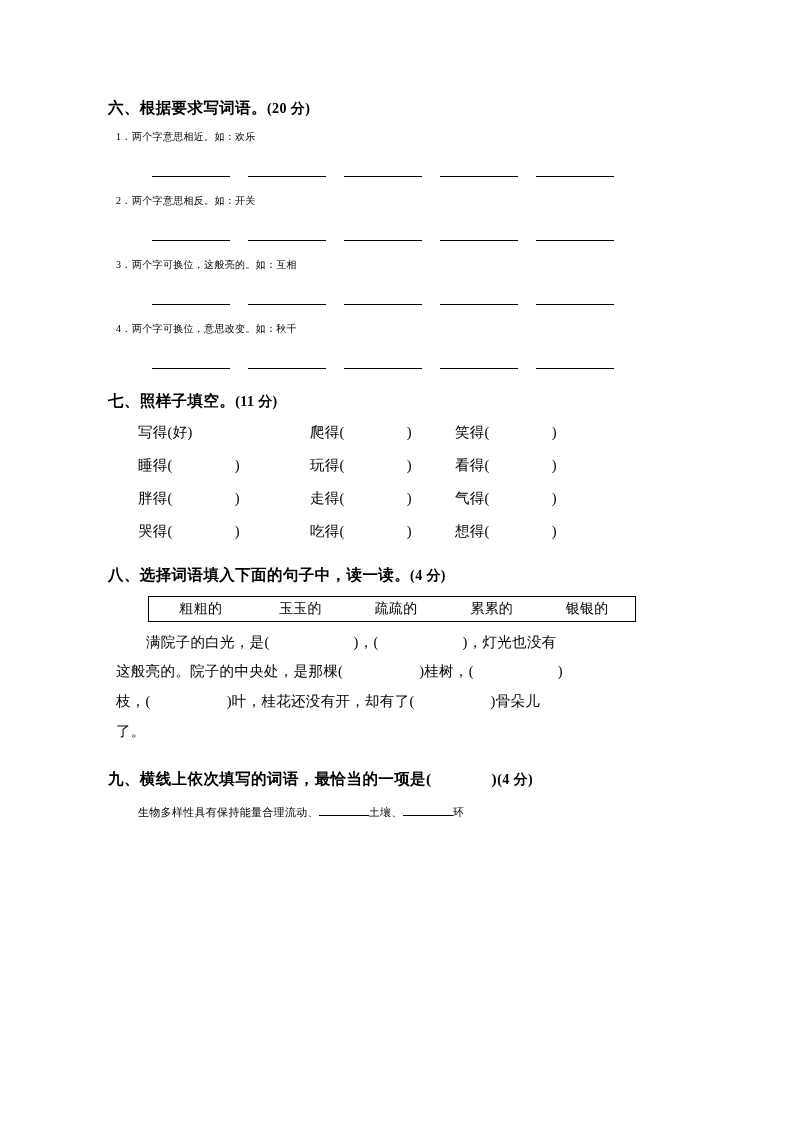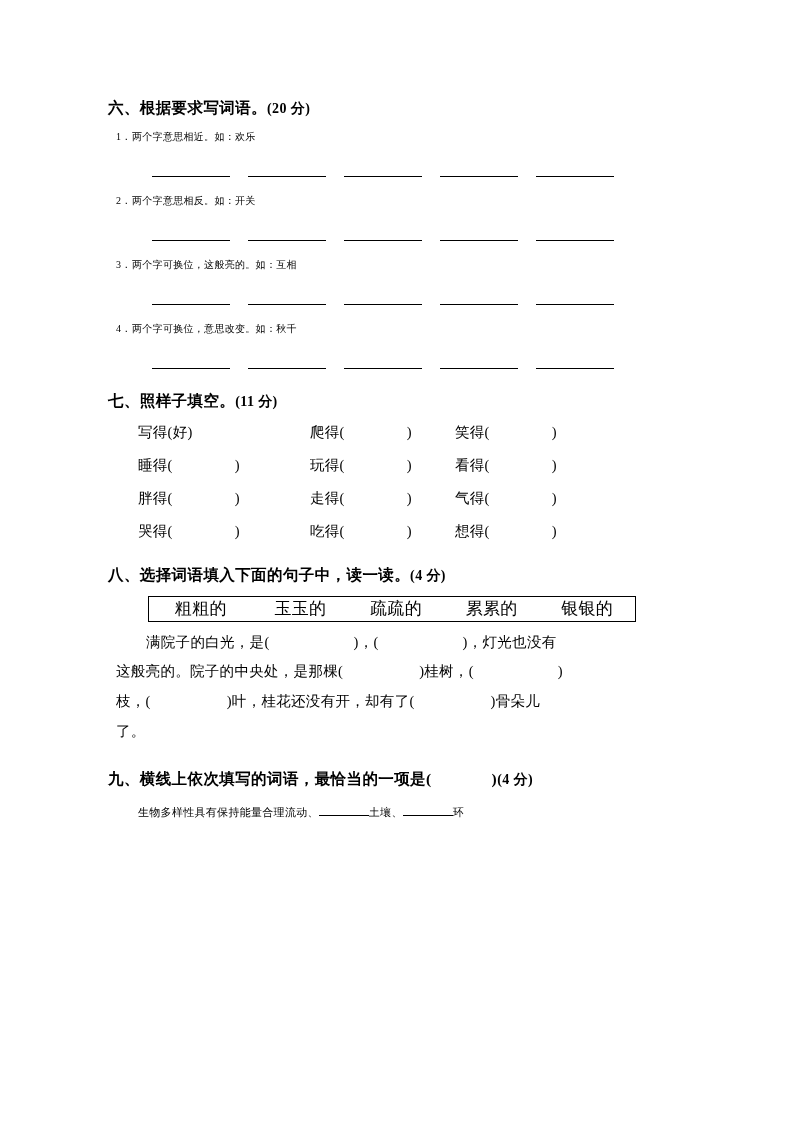--- a/index.html
+++ b/index.html
@@ -93,21 +93,21 @@
   .c3 { width: 150px; }
 
   
   .wordbank {
     margin: 10px 0 6px 40px;
     border: 1px solid #000;
     width: 488px;
     height: 26px;
     display: flex;
     align-items: center;
-    font-size: 17px;
+    font-size: 14px;
     box-sizing: border-box;
   }
   .wordbank span {
     display: inline-block;
     text-align: center;
     letter-spacing: 0.3px;
   }
   .wb1 { width: 104px; }
   .wb2 { width: 96px; }
   .wb3 { width: 96px; }

